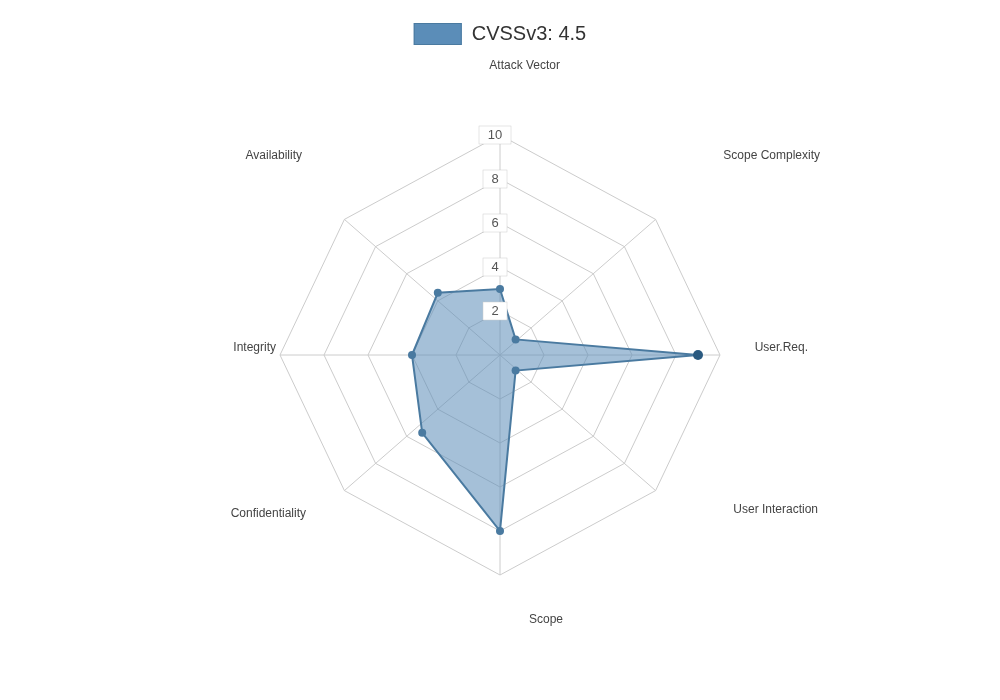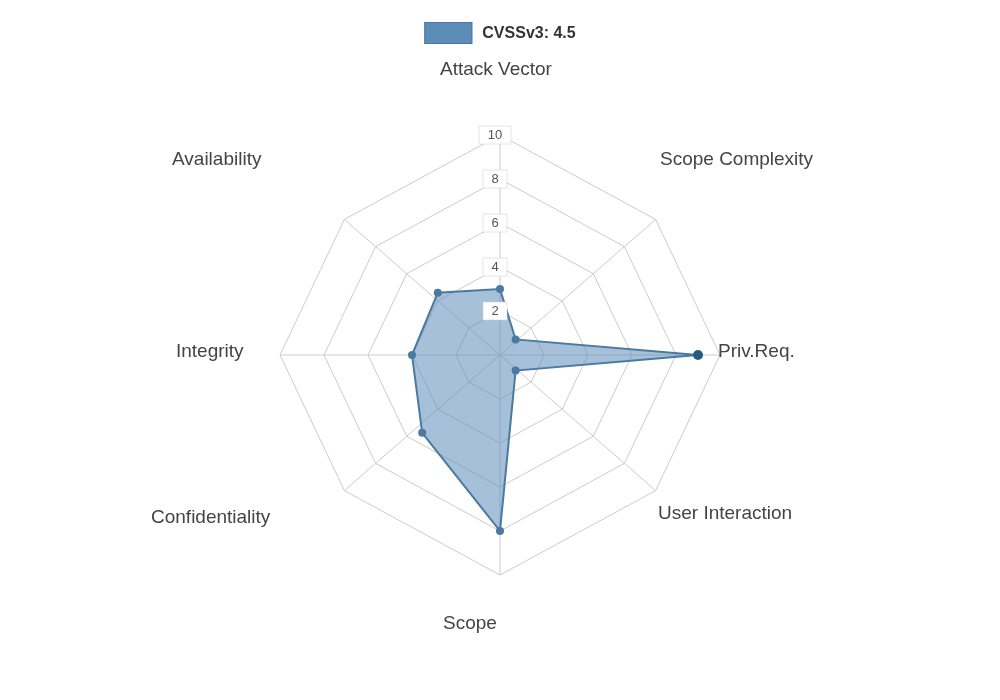--- a/index.html
+++ b/index.html
@@ -27,29 +27,29 @@
       align-items: center;
       gap: 10px;
     }
     .legend-color-box {
       width: 48px;
       height: 22px;
       background: #5b8db8;
       border: 1px solid #4a7aa0;
     }
     .legend-label {
-      font-size: 16px;
+      font-size: 20px;
       color: #333;
-      font-weight: 700;
+      font-weight: 400;
     }
     .axis-label {
       position: absolute;
-      font-size: 19px;
+      font-size: 12px;
       color: #444;
-      text-align: left;
+      text-align: right;
     }
     svg {
       position: absolute;
       top: 0;
       left: 0;
     }
   </style>
 </head>
 <body>
 
@@ -172,21 +172,21 @@
 
   <div class="axis-label" style="top:58px; left:440px; width:120px;">
     <span>Attack Vector</span>
   </div>
 
   <div class="axis-label" style="top:148px; left:660px; width:160px;">
     <span>Scope Complexity</span>
   </div>
 
   <div class="axis-label" style="top:340px; left:718px; width:90px;">
-    <span>Priv.Req.</span>
+    <span>User.Req.</span>
   </div>
 
   <div class="axis-label" style="top:502px; left:658px; width:160px;">
     <span>User Interaction</span>
   </div>
 
   <div class="axis-label" style="top:582px; left:443px; width:120px;margin-top:30px;">
     <span>Scope</span>
   </div>
 

